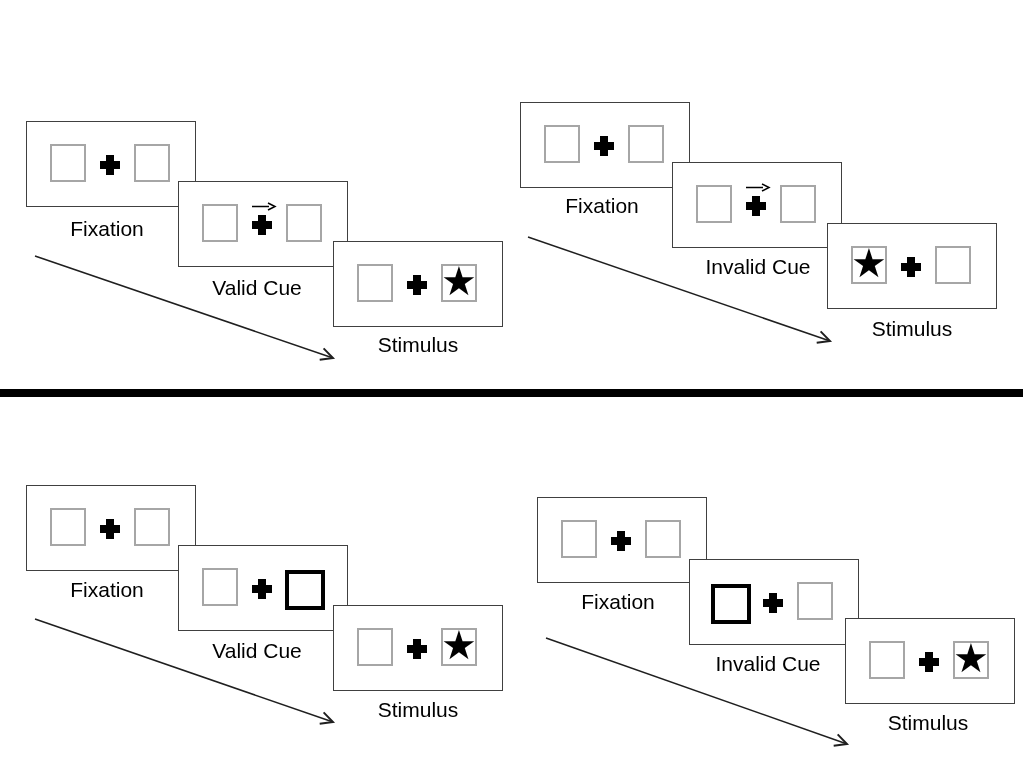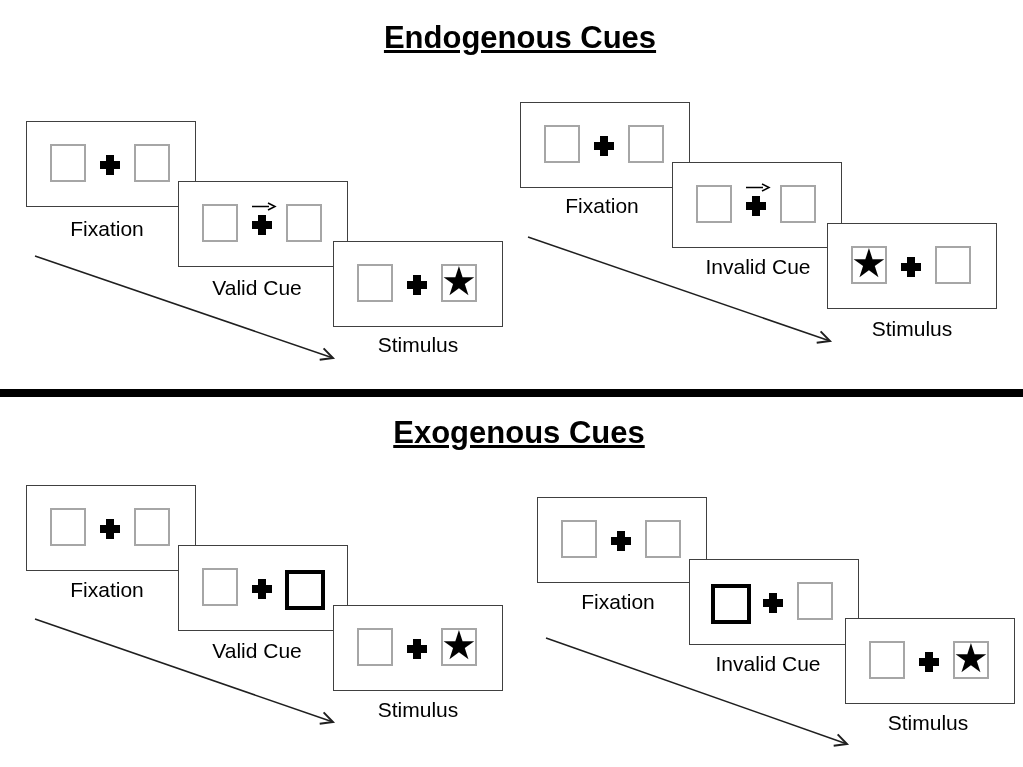--- a/index.html
+++ b/index.html
@@ -39,21 +39,20 @@
     position:absolute;transform:translateX(-50%);
     font-size:21px;font-weight:normal;white-space:nowrap;
   }
   .flow-arrow{position:absolute;overflow:visible;}
 </style>
 </head>
 <body>
 
 <div class="canvas">
 
-  <div class="section-title" style="left:520px;top:20px">Endogenous Cues</div>
 
   <svg class="flow-arrow" style="left:25px;top:246px" width="320" height="125" viewBox="0 0 320 125">
     <defs>
         <marker id="ah1" markerWidth="14" markerHeight="14" refX="9" refY="5" orient="auto">
       <path d="M1,1 L9,5 L1,9" fill="none" stroke="#1f1f1f" stroke-width="1.3"></path>
         </marker>
       </defs>
     <line x1="10" y1="10" x2="308" y2="112" stroke="#1f1f1f" stroke-width="1.5" marker-end="url(#ah1)"></line>
   </svg>
 
@@ -115,21 +114,20 @@
     <div class="sq pos-left">
       <span class="star">★</span>
     </div>
     <div class="plus"></div>
     <div class="sq pos-right"></div>
   </div>
   <div class="stage-label" style="left:912px;top:317px">Stimulus</div>
 
   <div class="divider"></div>
 
-  <div class="section-title" style="left:519px;top:415px">Exogenous Cues</div>
 
   <svg class="flow-arrow" style="left:25px;top:609px" width="320" height="126" viewBox="0 0 320 126">
     <defs>
         <marker id="ah3" markerWidth="14" markerHeight="14" refX="9" refY="5" orient="auto">
       <path d="M1,1 L9,5 L1,9" fill="none" stroke="#1f1f1f" stroke-width="1.3"></path>
         </marker>
       </defs>
     <line x1="10" y1="10" x2="308" y2="113" stroke="#1f1f1f" stroke-width="1.5" marker-end="url(#ah3)"></line>
   </svg>
 

